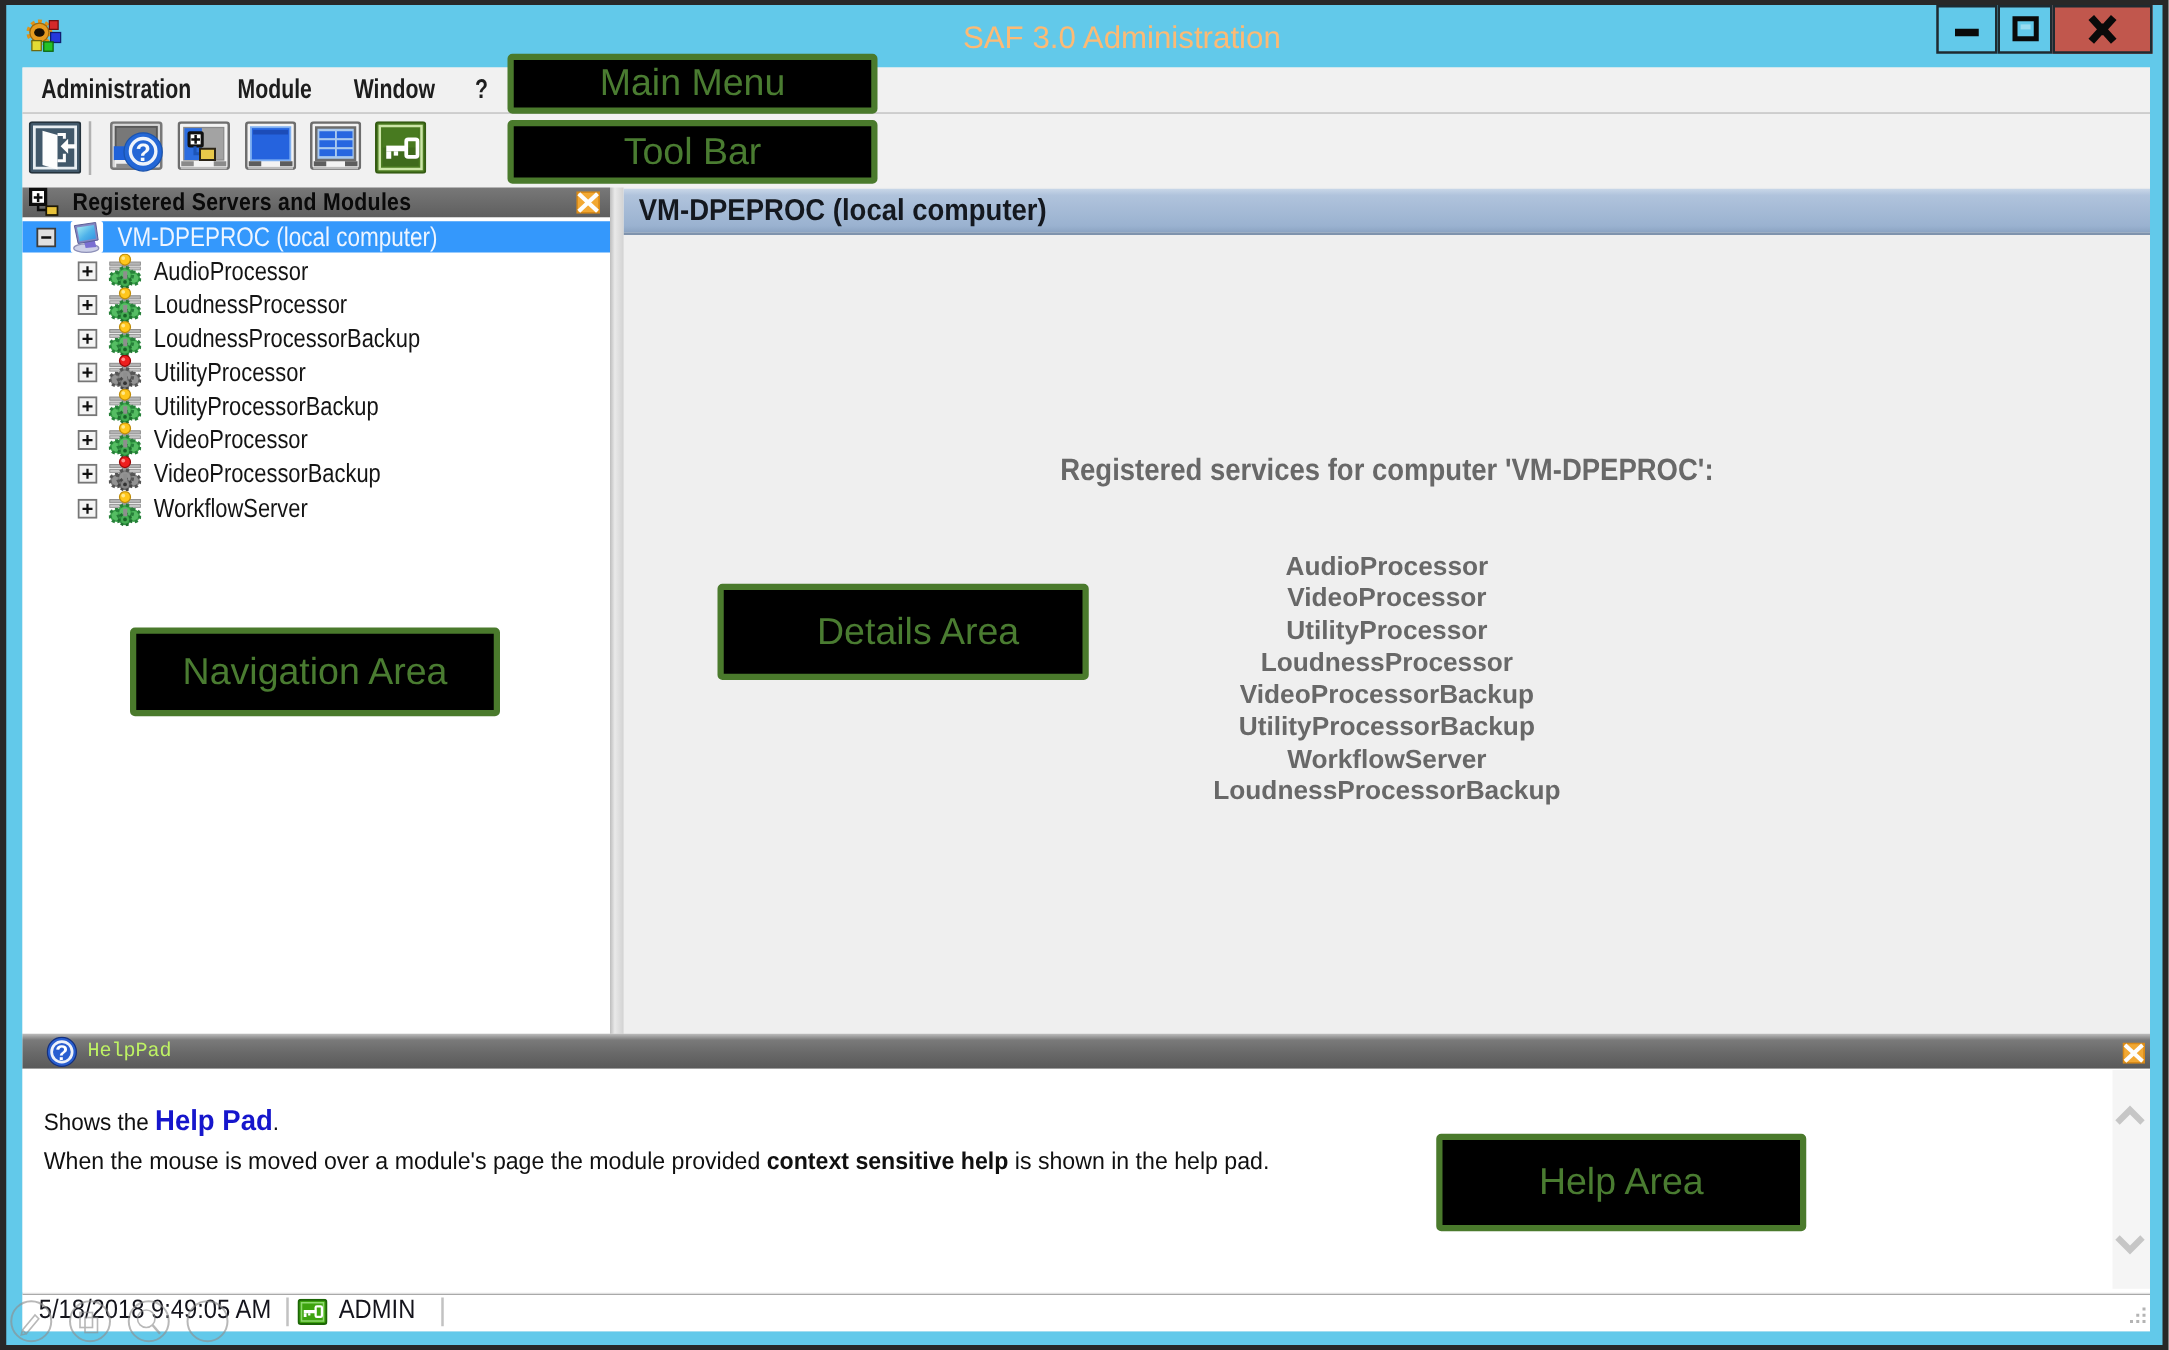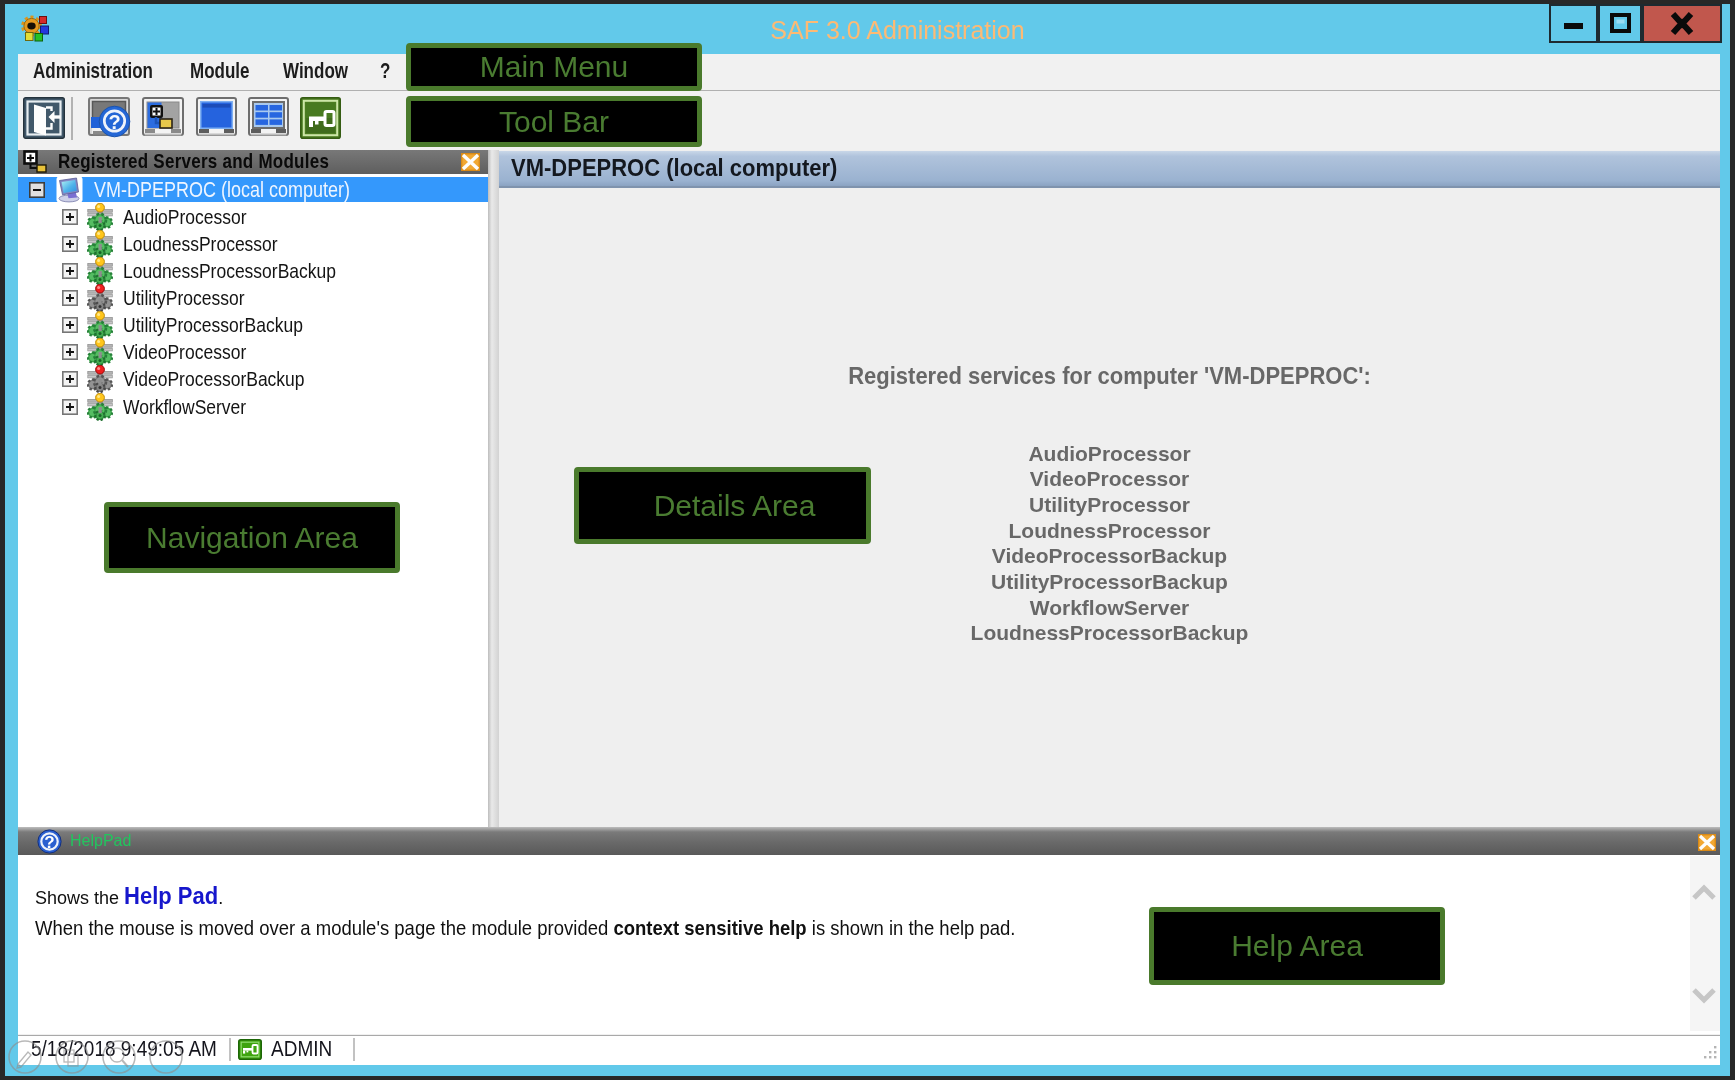--- a/index.html
+++ b/index.html
@@ -308,21 +308,21 @@
   <div id="dethead"></div>
   <div class="abs" style="left:511px;top:153px;height:30px;line-height:30px;font-size:22px;font-weight:bold;color:#14181f;z-index:5;transform:scaleY(1.1);transform-origin:left center;">VM-DPEPROC (local computer)</div>
   <div class="abs" style="left:499px;top:363px;width:1221px;text-align:center;font-size:22px;font-weight:bold;color:#686868;z-index:5;transform:scaleY(1.12);">Registered services for computer 'VM-DPEPROC':</div>
   <div class="abs" style="left:499px;top:440.5px;width:1221px;text-align:center;font-size:21px;font-weight:bold;color:#686868;line-height:25.7px;z-index:5;">AudioProcessor<br>VideoProcessor<br>UtilityProcessor<br>LoudnessProcessor<br>VideoProcessorBackup<br>UtilityProcessorBackup<br>WorkflowServer<br>LoudnessProcessorBackup</div>
   <div id="helphead"></div>
   <svg class="svgi" style="left:37px;top:829px;z-index:5;" width="25" height="25" viewBox="0 0 25 25">
     <circle cx="12.5" cy="12.5" r="11.6" fill="#2a5fd0" stroke="#14307e" stroke-width="1"></circle>
     <circle cx="12.5" cy="12.5" r="8.2" fill="none" stroke="#eef2fa" stroke-width="2.2"></circle>
     <text x="12.5" y="19" font-size="17" font-weight="bold" fill="#ffffff" text-anchor="middle" font-family="Liberation Sans">?</text>
   </svg>
-  <div class="abs" style="left:70px;top:827px;height:28px;line-height:28px;font-size:16px;color:#22c55e;z-index:5;">HelpPad</div>
+  <div class="abs" style="left:70px;top:827px;height:28px;line-height:28px;font-size:16px;color:#bef264;z-index:5;font-family:Liberation Mono, monospace;">HelpPad</div>
   <svg class="svgi" style="left:1698px;top:834px;z-index:5;" width="18" height="17" viewBox="0 0 18 17">
     <rect x="0.7" y="0.7" width="16.6" height="15.6" fill="#f2a833" stroke="#d98a18" stroke-width="1.4"></rect>
     <path d="M2 2 L16 15 M16 2 L2 15" stroke="#fdfdfd" stroke-width="3.2"></path>
   </svg>
   <div id="helpbody"></div>
   <div id="scrollstrip"></div>
   <svg class="svgi" style="left:1688px;top:880px;z-index:5;" width="32" height="24" viewBox="0 0 32 24">
     <path d="M6 18 L16 8 L26 18" fill="none" stroke="#c6c6c6" stroke-width="5"></path>
   </svg>
   <svg class="svgi" style="left:1688px;top:984px;z-index:5;" width="32" height="24" viewBox="0 0 32 24">

